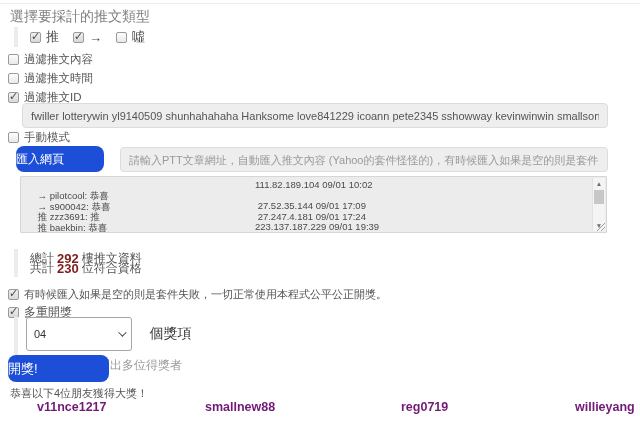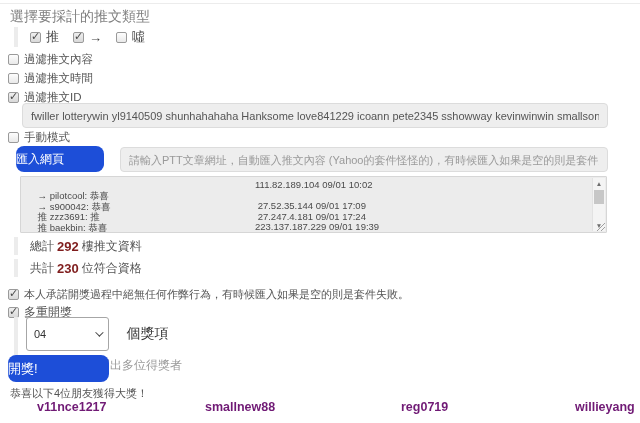--- a/index.html
+++ b/index.html
@@ -64,21 +64,21 @@
 
   .stat-row { left:14px; height:18px; font-size:12px; color:#555; }
   .stat-row b { font-size:13px; color:#7f1d1d; margin:0 3px; }
 
   #pledge-row { left:8px; top:287px; font-size:11px; }
   #multi-row  { left:8px; top:304px; font-size:12px; }
 
   #multi-block { left:14px; top:317px; width:400px; height:42px;
                  border-left:4px solid #ececec; padding-left:8px; display:block; }
   .select {
-    width:83px; height:22px; background:#fff; border:1px solid #a6a6a6; border-radius:3px;
+    width:106px; height:22px; background:#fff; border:1px solid #a6a6a6; border-radius:3px;
     display:inline-flex; align-items:center; justify-content:space-between;
     padding:16px 7px; font-size:11px; color:#333; cursor:pointer; vertical-align:middle;gap:8px;
   }
   .chev { width:6px; height:6px; border-right:1.5px solid #444; border-bottom:1.5px solid #444;
           transform:rotate(45deg) translateY(-2px); }
   .unit-label { font-size:14px; color:#333; margin-left:13px; vertical-align:middle; }
   .hint { display:block; margin-top:6px; font-size:12px; color:#9a9a9a; }
 
   #headline { left:10px; top:386px; font-size:11px; color:#555; }
   .winner { top:400px; font-size:12.5px; font-weight:bold; color:#701a75; }
@@ -146,34 +146,34 @@
     <span>推 good90925: 恭喜</span><span class="c2">223.137.187.229 09/01 19:39</span>
   </div>
   <div class="sb">
     <div class="sb-btn sb-up">▲</div>
     <div class="sb-thumb"></div>
     <div class="sb-btn sb-down">▼</div>
   </div>
   <div class="grip"></div>
 </div>
 
-<div class="abs indent stat-row" style="top:237px;">
+<div class="abs indent stat-row" style="top:249px;">
   <span>總計</span>
     <b>292</b>
     <span>樓推文資料</span>
 </div>
 <div class="abs indent stat-row" style="top:259px;">
   <span>共計</span>
     <b>230</b>
     <span>位符合資格</span>
 </div>
 
 <div id="pledge-row" class="abs cb-row">
   <span class="cb on"></span>
-  <span>本人承諾開獎過程中絕無任何作弊行為，有時候匯入如果是空的則是套件失敗。</span>
+  <span>有時候匯入如果是空的則是套件失敗，一切正常使用本程式公平公正開獎。</span>
 </div>
 
 <div id="multi-row" class="abs cb-row">
   <span class="cb on"></span>
   <span>多重開獎</span>
 </div>
 
 <div id="multi-block" class="abs">
   <span class="select">
     <span>04</span>

